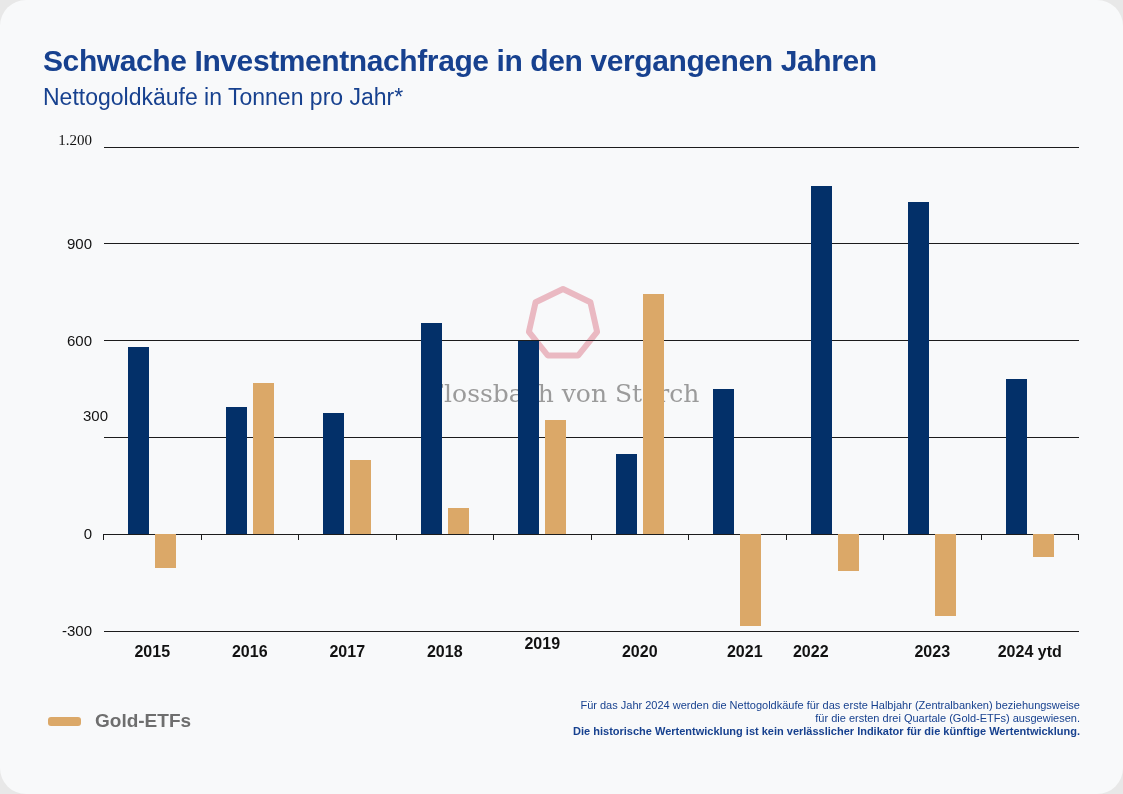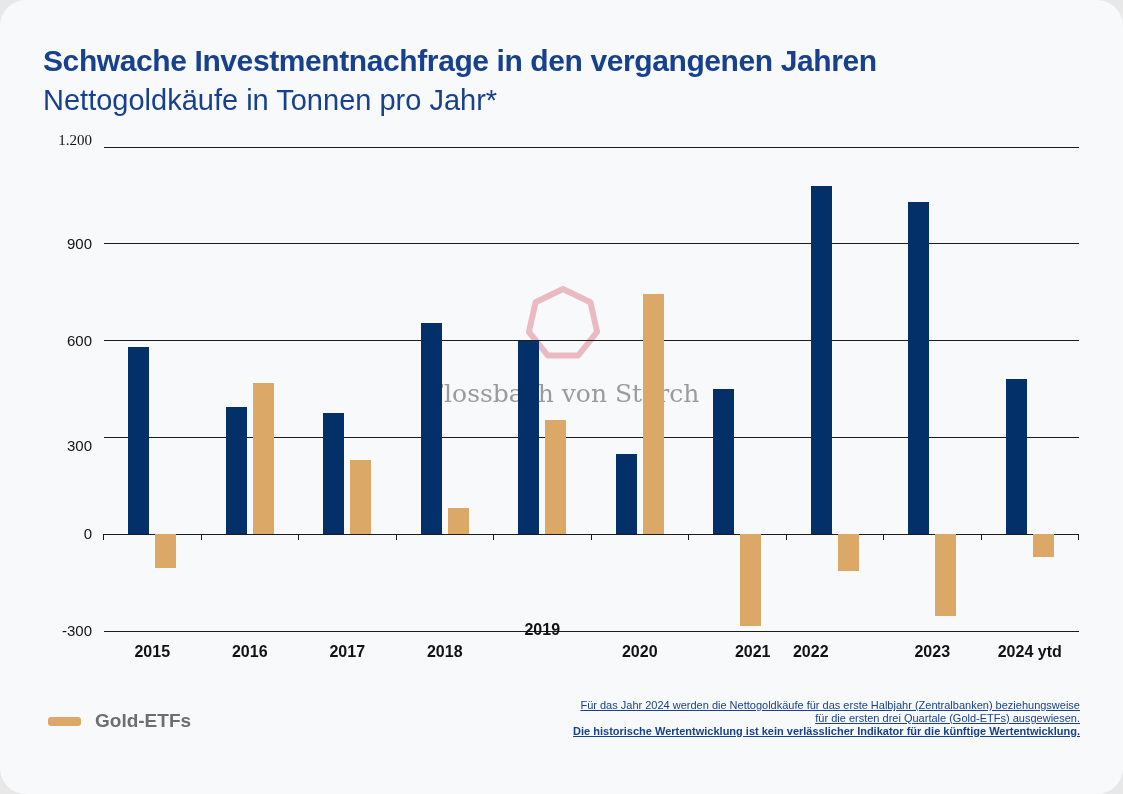--- a/index.html
+++ b/index.html
@@ -5,21 +5,21 @@
   html,body{margin:0;padding:0;background:#e8e8e8;}
   .page{
     position:relative;width:1123px;height:794px;background:#f8f9fa;
     font-family:"Liberation Sans",sans-serif;overflow:hidden;border-radius:26px;
   }
   .title{
     position:absolute;left:43px;top:44px;font-size:30px;font-weight:bold;
     color:#17418f;letter-spacing:-0.4px;line-height:1.15;white-space:nowrap;
   }
   .subtitle{
-    position:absolute;left:43px;top:84px;font-size:29px;font-weight:400;
+    position:absolute;left:43px;top:84px;font-size:23px;font-weight:400;
     color:#17418f;white-space:nowrap;
   }
   .chart-layer{position:absolute;left:0;top:0;width:1123px;height:794px;}
   .gridline{position:absolute;height:1px;background:#1c1c1c;}
   .zero-tick{position:absolute;width:1px;height:6px;background:#1c1c1c;}
   .ytick{position:absolute;left:0;width:92px;text-align:right;font-size:15px;color:#121212;}
   .xtick{position:absolute;text-align:center;font-size:16px;font-weight:bold;color:#121212;white-space:nowrap;}
   .bar{position:absolute;}
   .watermark{position:absolute;left:0;top:0;width:1123px;height:794px;}
   .watermark-text{
@@ -27,21 +27,21 @@
     font-family:"DejaVu Serif","Liberation Serif",serif;font-size:25px;color:#9b9b9b;
     white-space:nowrap;
   }
   .legend{position:absolute;left:48px;top:710px;display:flex;align-items:center;}
   .legend-item{display:flex;align-items:center;}
   .legend-item + .legend-item{margin-left:50px;}
   .swatch{width:33px;height:9px;border-radius:3px;margin-right:14px;}
   .legend-label{font-size:19px;font-weight:bold;color:#6e6e6e;white-space:nowrap;}
   .footnotes{
     position:absolute;right:43px;top:699px;width:620px;text-align:right;
-    font-size:11px;line-height:13px;color:#17418f;text-decoration:underline;
+    font-size:11px;line-height:13px;color:#17418f;
   }
   .footnotes .bold{font-weight:bold;}
 </style>
 </head>
 <body>
 
 <div class="page">
 
   <div class="title">Schwache Investmentnachfrage in den vergangenen Jahren</div>
   <div class="subtitle">Nettogoldkäufe in Tonnen pro Jahr*</div>
@@ -54,21 +54,21 @@
   </div>
 
   <div class="chart-layer">
       <div class="gridline" style="left: 103.5px; width: 975px; top: 146.5px;"></div>
       <div class="ytick" style="top: 132px; font-family: Liberation Serif, serif;">1.200</div>
       <div class="gridline" style="left: 103.5px; width: 975px; top: 243.3px;"></div>
       <div class="ytick" style="top: 234.8px;">900</div>
       <div class="gridline" style="left: 103.5px; width: 975px; top: 340.1px;"></div>
       <div class="ytick" style="top: 331.6px;">600</div>
       <div class="gridline" style="left: 103.5px; width: 975px; top: 436.9px;"></div>
-      <div class="ytick" style="top: 437px;">300</div>
+      <div class="ytick" style="top: 407px; margin-left: 16px;">300</div>
       <div class="gridline" style="left: 103.5px; width: 975px; top: 533.7px;"></div>
       <div class="ytick" style="top: 525.2px;">0</div>
       <div class="gridline" style="left: 103.5px; width: 975px; top: 630.5px;"></div>
       <div class="ytick" style="top: 622px;">-300</div>
       <div class="zero-tick" style="left: 103px; top: 534.2px;"></div>
       <div class="zero-tick" style="left: 200.5px; top: 534.2px;"></div>
       <div class="zero-tick" style="left: 298px; top: 534.2px;"></div>
       <div class="zero-tick" style="left: 395.5px; top: 534.2px;"></div>
       <div class="zero-tick" style="left: 493px; top: 534.2px;"></div>
       <div class="zero-tick" style="left: 590.5px; top: 534.2px;"></div>
@@ -94,23 +94,23 @@
       <div class="bar" style="left: 545.25px; width: 21px; top: 419.653px; height: 114.547px; background: rgb(219, 168, 104);"></div>
       <div class="bar" style="left: 642.75px; width: 21px; top: 293.813px; height: 240.387px; background: rgb(219, 168, 104);"></div>
       <div class="bar" style="left: 740.25px; width: 21px; top: 534.2px; height: 91.96px; background: rgb(219, 168, 104);"></div>
       <div class="bar" style="left: 837.75px; width: 21px; top: 534.2px; height: 37.1067px; background: rgb(219, 168, 104);"></div>
       <div class="bar" style="left: 935.25px; width: 21px; top: 534.2px; height: 82.28px; background: rgb(219, 168, 104);"></div>
       <div class="bar" style="left: 1032.75px; width: 21px; top: 534.2px; height: 22.5867px; background: rgb(219, 168, 104);"></div>
       <div class="xtick" style="left: 103.5px; width: 97.5px; top: 643px;">2015</div>
       <div class="xtick" style="left: 201px; width: 97.5px; top: 643px;">2016</div>
       <div class="xtick" style="left: 298.5px; width: 97.5px; top: 643px;">2017</div>
       <div class="xtick" style="left: 396px; width: 97.5px; top: 643px;">2018</div>
-      <div class="xtick" style="left: 493.5px; width: 97.5px; top: 621px;">2019</div>
+      <div class="xtick" style="left: 493.5px; width: 97.5px; top: 635px;">2019</div>
       <div class="xtick" style="left: 591px; width: 97.5px; top: 643px;">2020</div>
-      <div class="xtick" style="left: 673px; width: 97.5px; top: 643px; text-align: right;">2021</div>
+      <div class="xtick" style="left: 696px; width: 97.5px; top: 643px;">2021</div>
       <div class="xtick" style="left: 762px; width: 97.5px; top: 643px;">2022</div>
       <div class="xtick" style="left: 883.5px; width: 97.5px; top: 643px;">2023</div>
       <div class="xtick" style="left: 981px; width: 97.5px; top: 643px;">2024 ytd</div>
     </div>
 
   <div class="legend">
     <div class="legend-item">
       <span class="swatch" style="background: rgb(219, 168, 104);"></span>
       <span class="legend-label">Gold-ETFs</span>
     </div>

